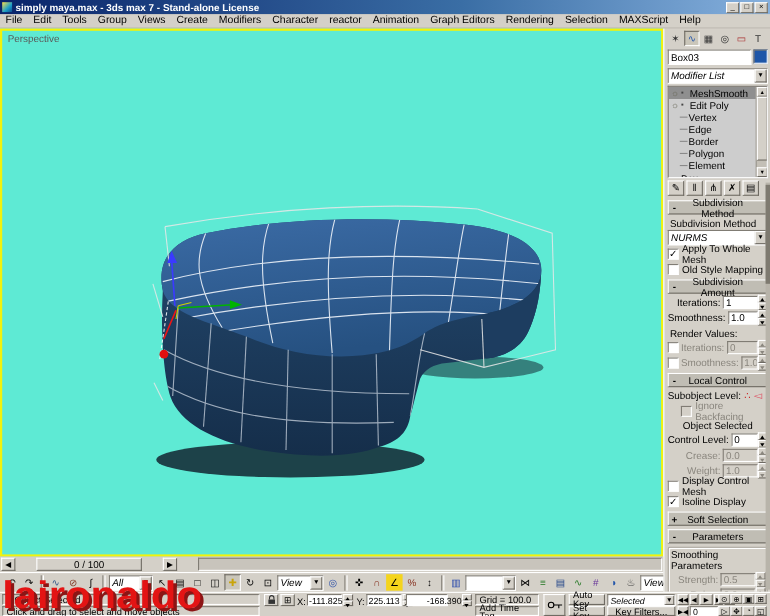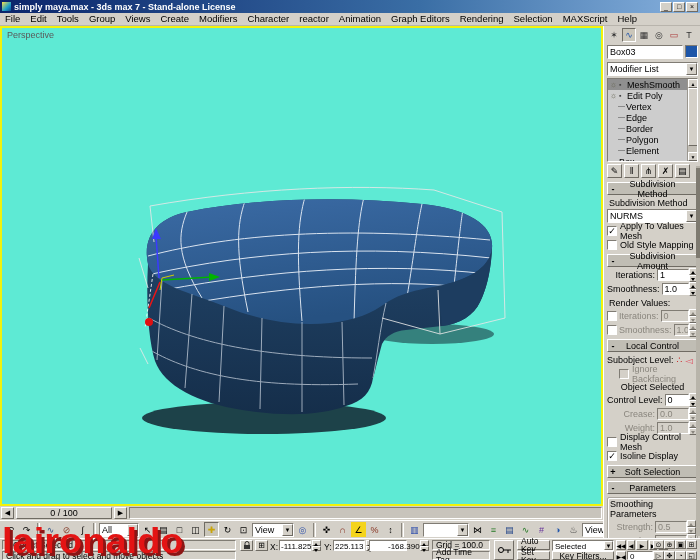--- a/index.html
+++ b/index.html
@@ -10,21 +10,21 @@
   .raised { background:#d4d0c8; border:1px solid; border-color:#ffffff #6f6b63 #6f6b63 #ffffff; }
   .pressed { background:#cac6ba; border:1px solid; border-color:#6f6b63 #ffffff #ffffff #6f6b63; }
   .sunk { background:#ffffff; border:1px solid; border-color:#807c74 #ffffff #ffffff #807c74; }
   .cell { background:#d4d0c8; border:1px solid; border-color:#807c74 #ffffff #ffffff #807c74; }
   .dis { color:#8a867e; }
   i { font-style:normal; }
   .tb { width:15px; height:15px; display:flex; align-items:center; justify-content:center; font-size:9px; flex:none; }
   .hl { background:#f4d41c; }
   .sep { width:3px; height:14px; border-left:1px solid #8a867e; border-right:1px solid #ffffff; margin:0 2px; flex:none; }
   .dd { display:flex; align-items:stretch; background:#fff; border:1px solid; border-color:#807c74 #ffffff #ffffff #807c74; height:14px; flex:none; }
-  .dd .txt { flex:1; padding:1px 2px; font-size:9px; overflow:hidden; white-space:nowrap; }
+  .dd .txt { flex:1; padding:1px 2px; font-size:9px; overflow:hidden; white-space:nowrap;font-style:italic; }
   .dd .arr { width:11px; background:#d4d0c8; border:1px solid; border-color:#ffffff #6f6b63 #6f6b63 #ffffff; display:flex; align-items:center; justify-content:center; font-size:6px; }
   .spin { width:9px; height:14px; display:inline-flex; flex-direction:column; flex:none; }
   .spin b { flex:1; background:#d4d0c8; border:1px solid; border-color:#ffffff #6f6b63 #6f6b63 #ffffff; position:relative; }
   .spin b::after { content:""; position:absolute; left:1px; top:2px; border:2px solid transparent; }
   .spin b.up::after { border-bottom:3px solid #000; top:0px; }
   .spin b.dn::after { border-top:3px solid #000; top:2px; }
   .spin.sd b.up::after { border-bottom-color:#8a867e; }
   .spin.sd b.dn::after { border-top-color:#8a867e; }
   .cb { width:10px; height:10px; background:#fff; border:1px solid; border-color:#807c74 #fff #fff #807c74; display:inline-flex; align-items:center; justify-content:center; font-size:9px; line-height:9px; flex:none; }
   .cb.gray { background:#d4d0c8; }
@@ -73,21 +73,21 @@
   .field { width:32px; height:12px; font-size:9px; padding:0 2px; overflow:hidden; white-space:nowrap; }
   .field.gray { background:#d4d0c8; }
   .cbrow { display:flex; align-items:center; gap:3px; margin-top:2px; font-size:9px; height:12px; }
   .ctr { text-align:center; font-size:9px; margin-top:2px; }
   .grp { border:1px solid #aaa69e; border-radius:2px; box-shadow:1px 1px 0 #fff inset; margin-top:3px; padding:0 1px 2px 2px; position:relative; }
   .grp .gl { font-size:9px; margin-top:1px; }
   .cp-scroll { position:absolute; right:0; top:140px; width:4px; height:370px; background:#b8b4aa; }
   .cp-scroll .th { position:absolute; top:2px; left:0; width:4px; height:90px; background:#7e7a70; }
 
   
-  .tslider { position:absolute; left:0; top:506px; width:603px; height:14px; background:#d4d0c8; display:flex; align-items:center; padding:1px 1px; gap:2px; }
+  .tslider { position:absolute; left:0; top:506px; width:603px; height:14px; background:#d4d0c8; display:flex; align-items:center; padding:1px 1px; gap:19px; }
   .ts-arr { width:13px; height:12px; font-size:7px; display:flex; align-items:center; justify-content:center; flex:none; }
   .ts-handle { width:96px; height:12px; font-size:9px; display:flex; align-items:center; justify-content:center; flex:none; }
   .ts-track { flex:1; height:12px; background:#c8c4bc; border:1px solid; border-color:#807c74 #fff #fff #807c74; }
 
   
   .mtb { position:absolute; left:0; top:520px; width:603px; height:18px; background:#d4d0c8; border-top:1px solid #fff; display:flex; align-items:center; padding-left:3px; gap:1px; overflow:hidden; }
   .mtb .dd { height:14px; }
 
   
   .sb { position:absolute; left:0; top:538px; width:700px; height:22px; background:#d4d0c8; border-top:1px solid #fff; font-size:8.5px; }
@@ -300,21 +300,21 @@
     </div>
     <div class="rlab">Subdivision Method</div>
     <div class="dd">
       <span class="txt">NURMS</span>
       <span class="arr">▼</span>
     </div>
     <div class="cbrow">
       <span class="cb">
           <i>✓</i>
         </span>
-      <span>Apply To Values Mesh</span>
+      <span>Apply To Whole Mesh</span>
     </div>
     <div class="cbrow">
       <span class="cb"></span>
       <span>Old Style Mapping</span>
     </div>
   </div>
 
   <div class="roll">
     <div class="roll-h">
       <span class="pm">-</span>

